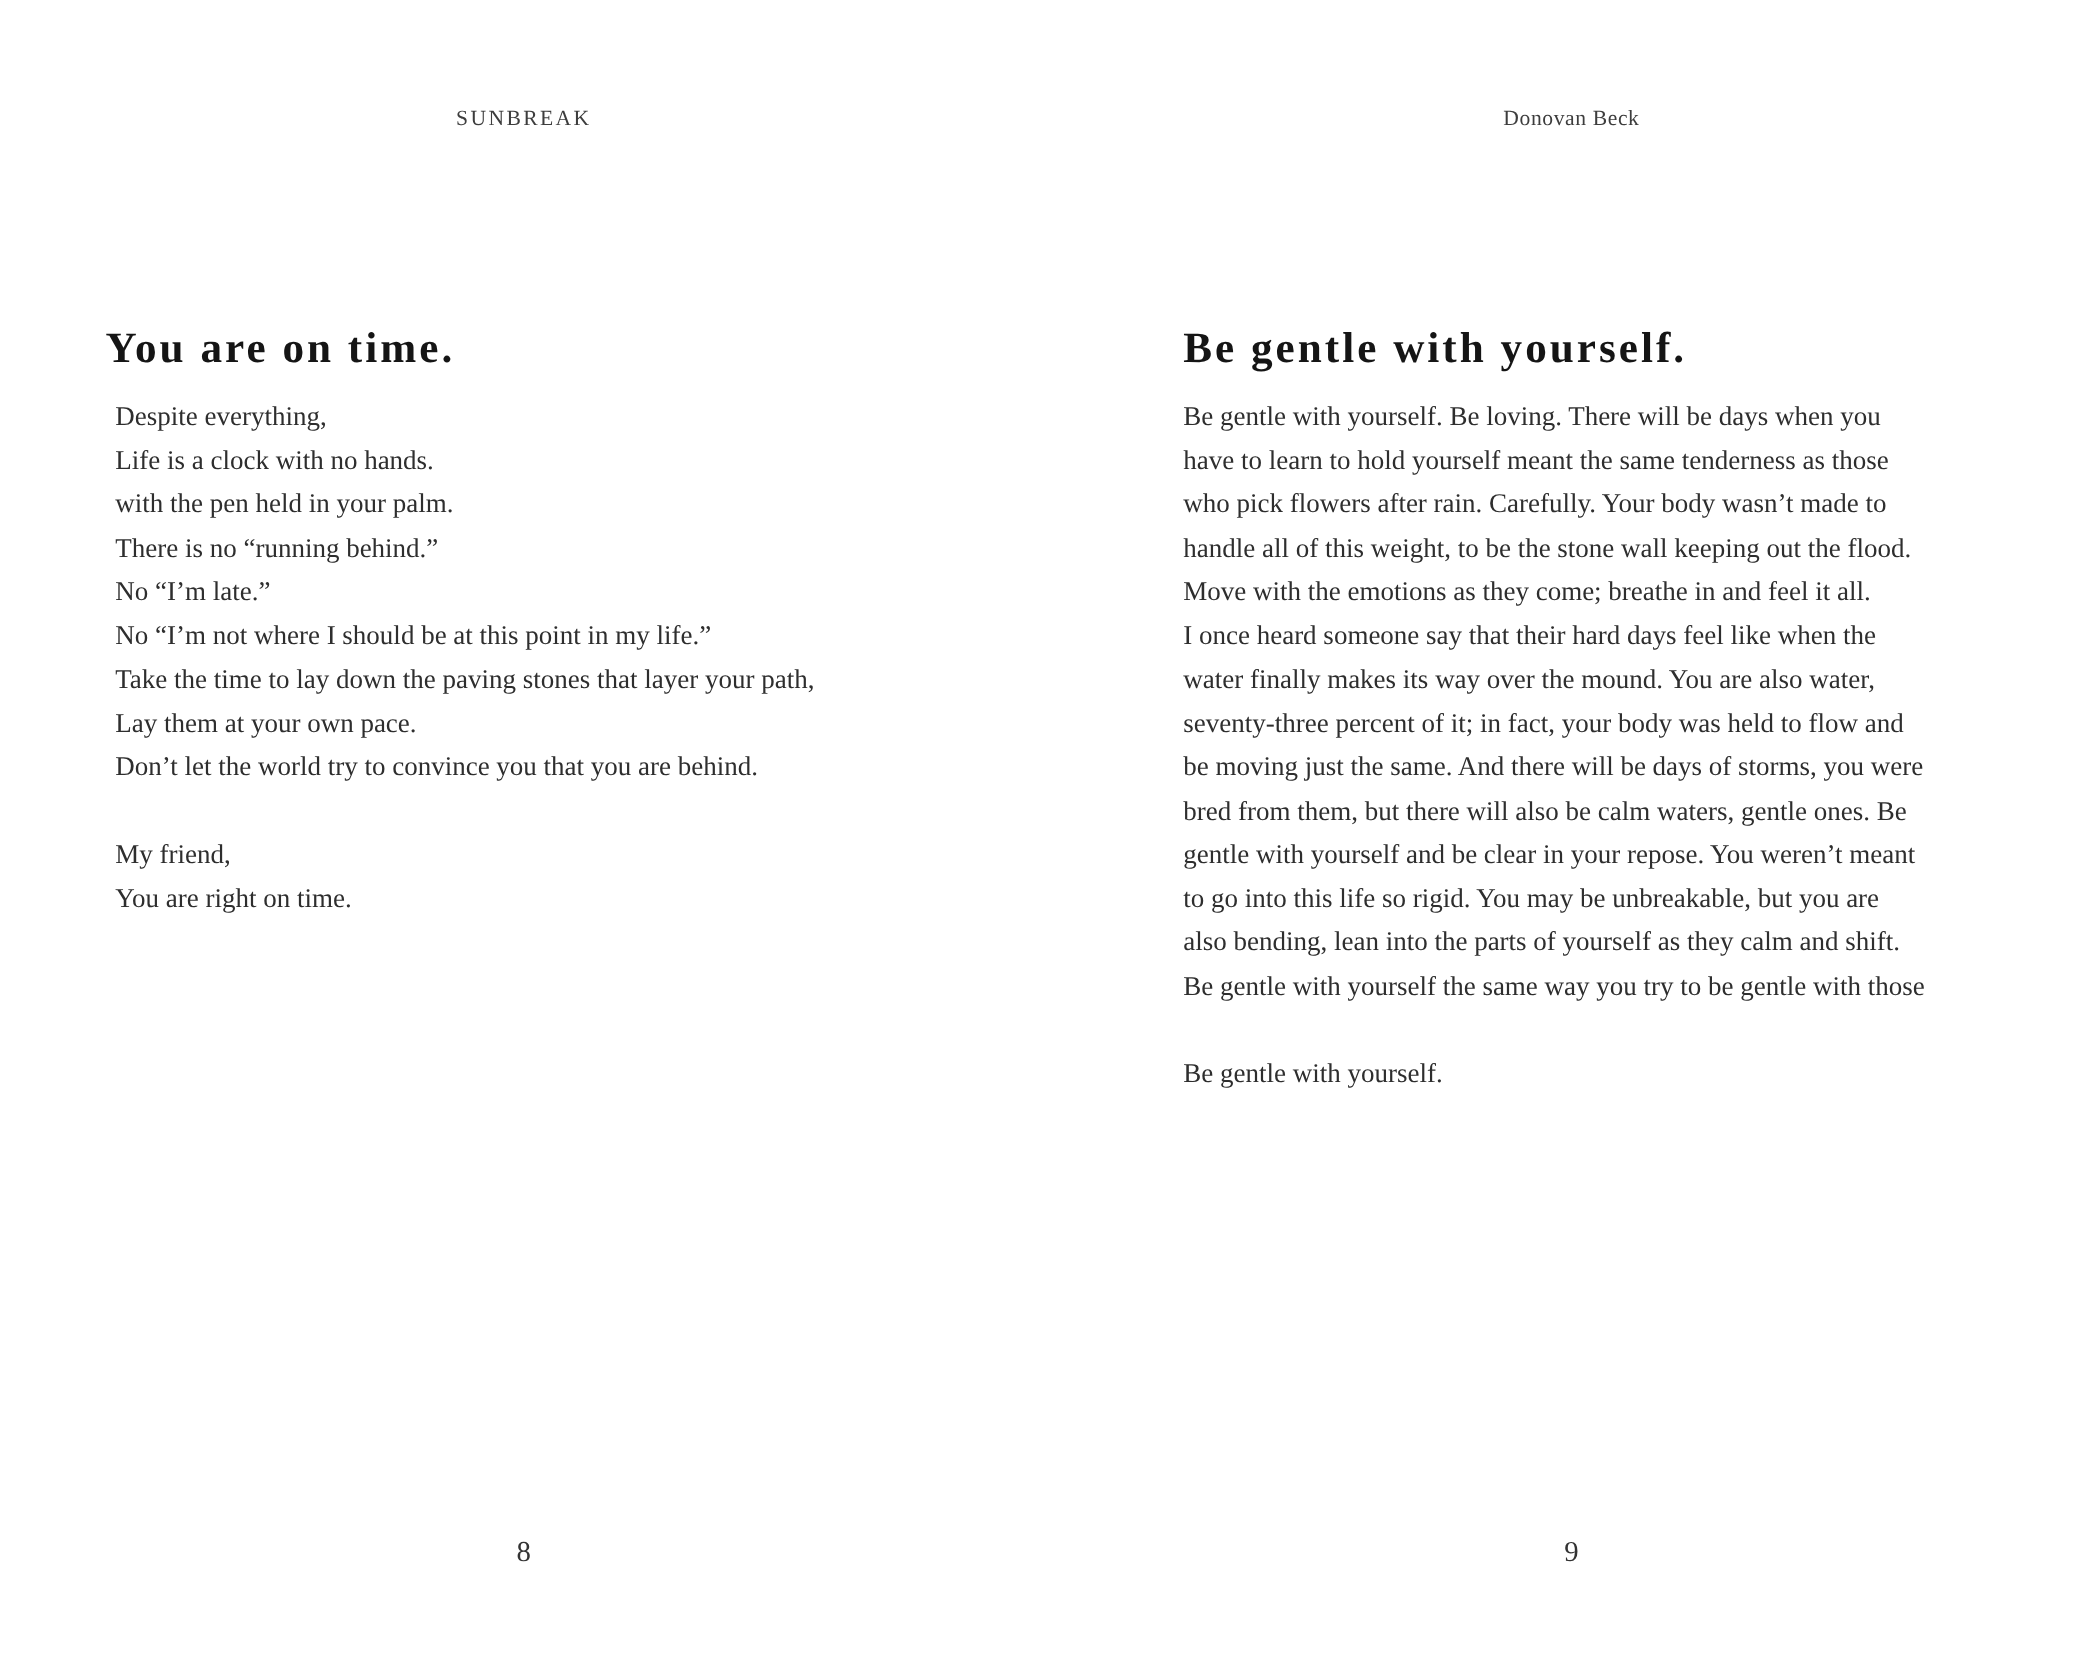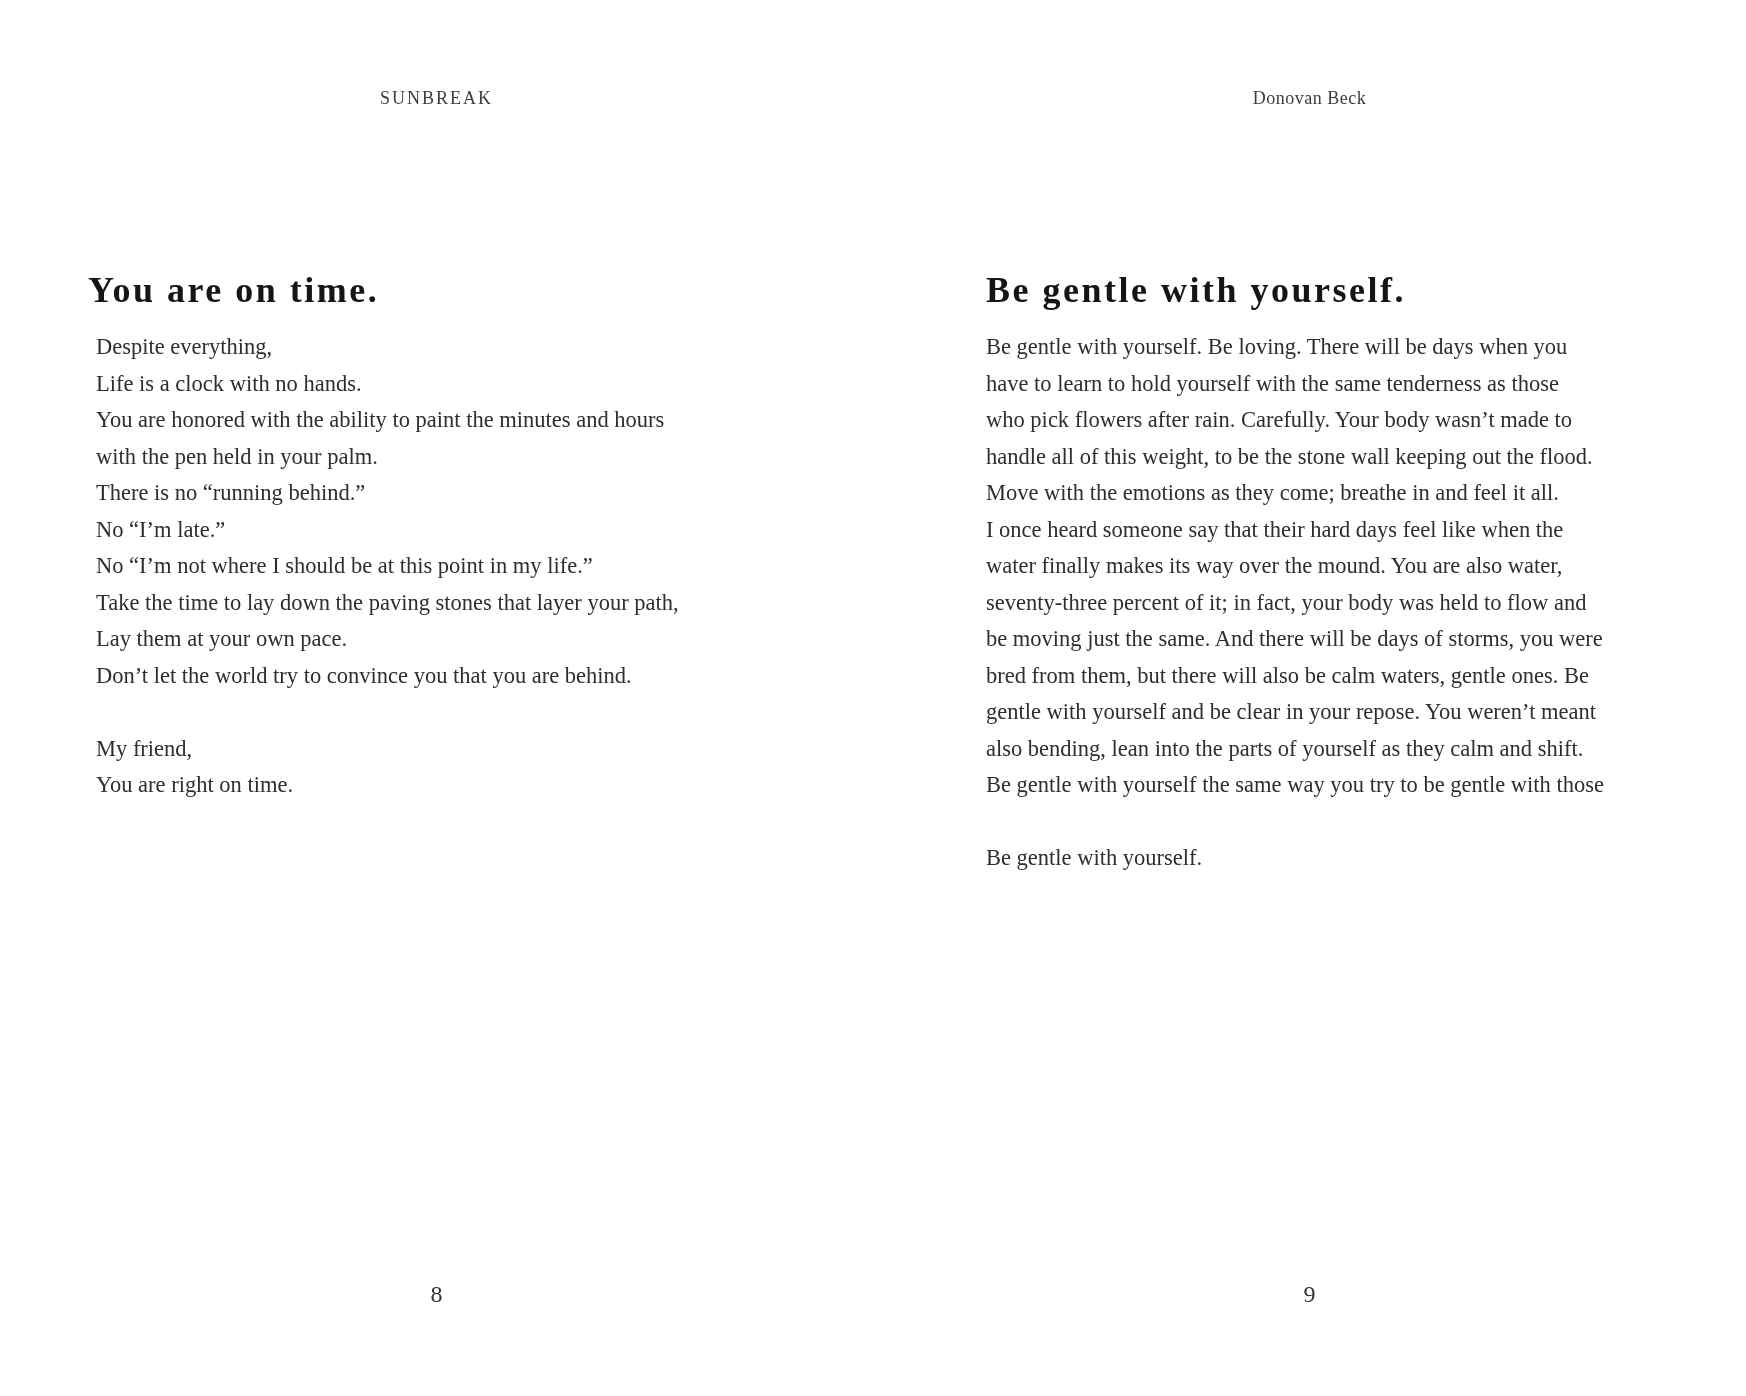--- a/index.html
+++ b/index.html
@@ -84,21 +84,20 @@
 
   <div class="page left">
     <div class="running-header">SUNBREAK</div>
 
     <h1 class="poem-title">You are on time.</h1>
 
     <div class="poem-body">
       <div class="stanza">
           <div class="line">Despite everything,</div>
           <div class="line">Life is a clock with no hands.</div>
-          <div class="line">You are honored with the ability to paint the minutes and hours</div>
           <div class="line">with the pen held in your palm.</div>
           <div class="line">There is no “running behind.”</div>
           <div class="line">No “I’m late.”</div>
           <div class="line">No “I’m not where I should be at this point in my life.”</div>
           <div class="line">Take the time to lay down the paving stones that layer your path,</div>
           <div class="line">Lay them at your own pace.</div>
           <div class="line">Don’t let the world try to convince you that you are behind.</div>
         </div>
       <div class="stanza">
           <div class="line">My friend,</div>
@@ -110,30 +109,31 @@
   </div>
 
   <div class="page right">
     <div class="running-header">Donovan Beck</div>
 
     <h1 class="poem-title">Be gentle with yourself.</h1>
 
     <div class="poem-body">
       <div class="stanza">
           <div class="line">Be gentle with yourself. Be loving. There will be days when you</div>
-          <div class="line">have to learn to hold yourself with the same tenderness as those</div>
+          <div class="line">have to learn to hold yourself meant the same tenderness as those</div>
           <div class="line">who pick flowers after rain. Carefully. Your body wasn’t made to</div>
           <div class="line">handle all of this weight, to be the stone wall keeping out the flood.</div>
           <div class="line">Move with the emotions as they come; breathe in and feel it all.</div>
           <div class="line">I once heard someone say that their hard days feel like when the</div>
           <div class="line">water finally makes its way over the mound. You are also water,</div>
           <div class="line">seventy-three percent of it; in fact, your body was held to flow and</div>
           <div class="line">be moving just the same. And there will be days of storms, you were</div>
           <div class="line">bred from them, but there will also be calm waters, gentle ones. Be</div>
           <div class="line">gentle with yourself and be clear in your repose. You weren’t meant</div>
+          <div class="line">to go into this life so rigid. You may be unbreakable, but you are</div>
           <div class="line">also bending, lean into the parts of yourself as they calm and shift.</div>
           <div class="line">Be gentle with yourself the same way you try to be gentle with those</div>
         </div>
       <div>
           <div class="line closing">Be gentle with yourself.</div>
         </div>
     </div>
 
     <div class="page-number">9</div>
   </div>

